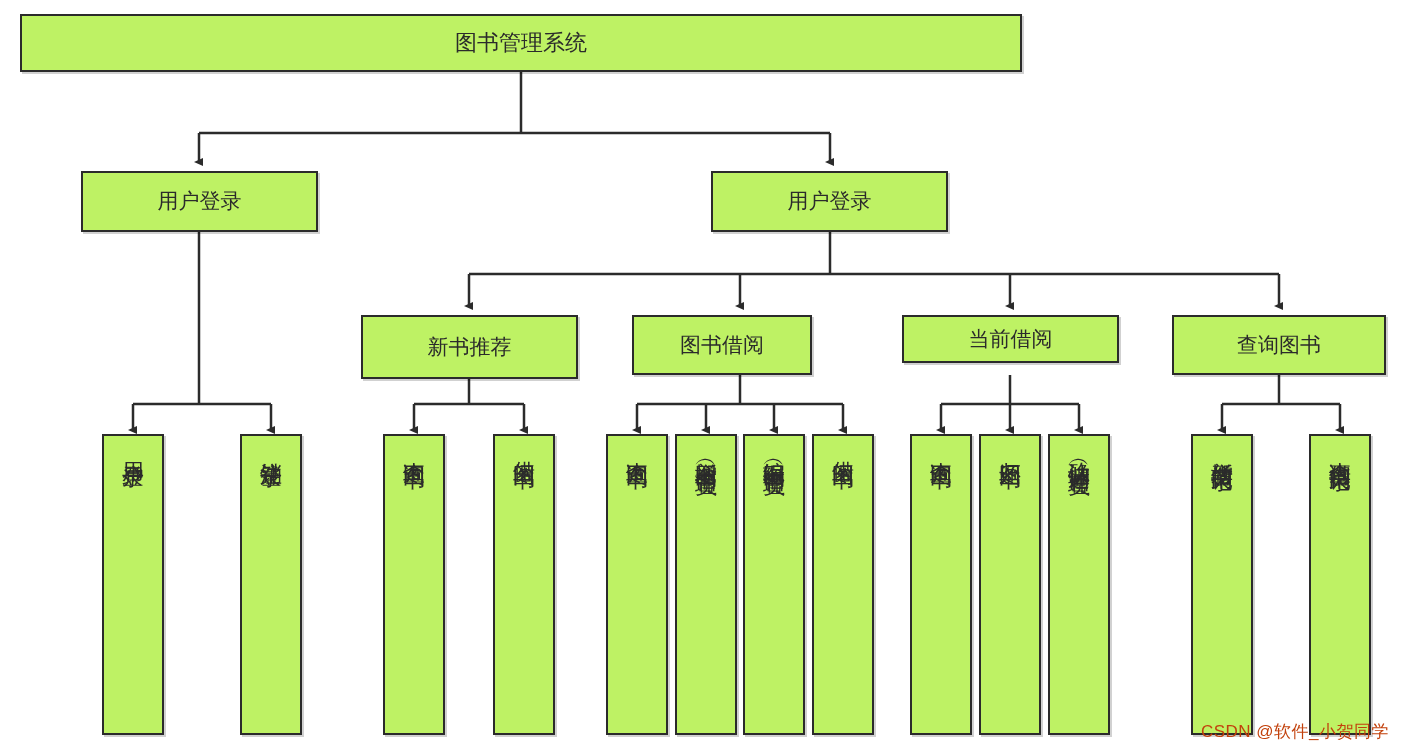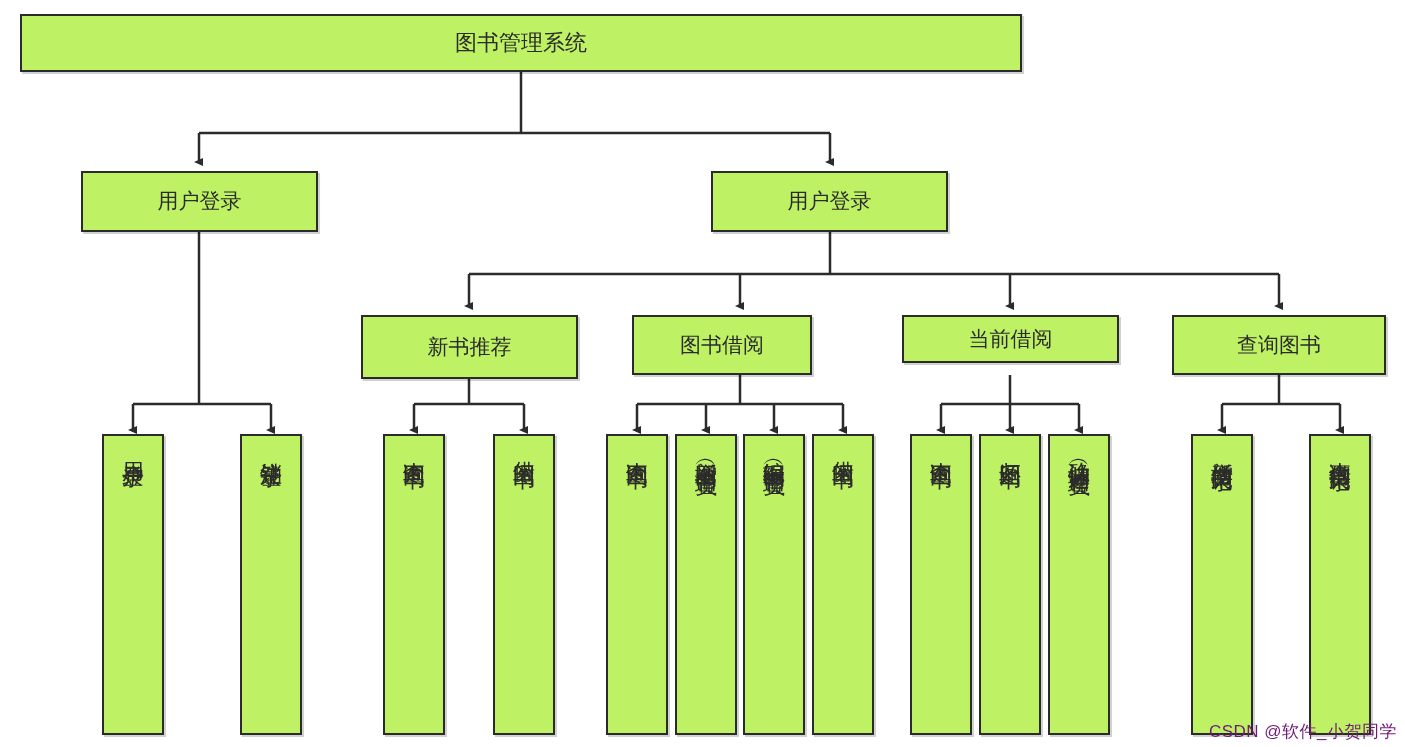--- a/index.html
+++ b/index.html
@@ -52,24 +52,24 @@
     writing-mode: vertical-rl;
     text-orientation: upright;
     font-size: 22px;
     letter-spacing: 2px;
     line-height: 1;
     display: block;
   }
   #root-node .label { font-size: 22px; }
   #watermark {
     position: absolute;
-    right: 8px;
+    right: 16px;
     bottom: 4px;
     font-size: 17px;
-    color: #701a75;
+    color: #c2410c;
     letter-spacing: 0.5px;
     white-space: nowrap;
   }
 </style>
 </head>
 <body>
 
 <div id="canvas">
 
   <svg id="wires" viewBox="0 0 1405 747">

